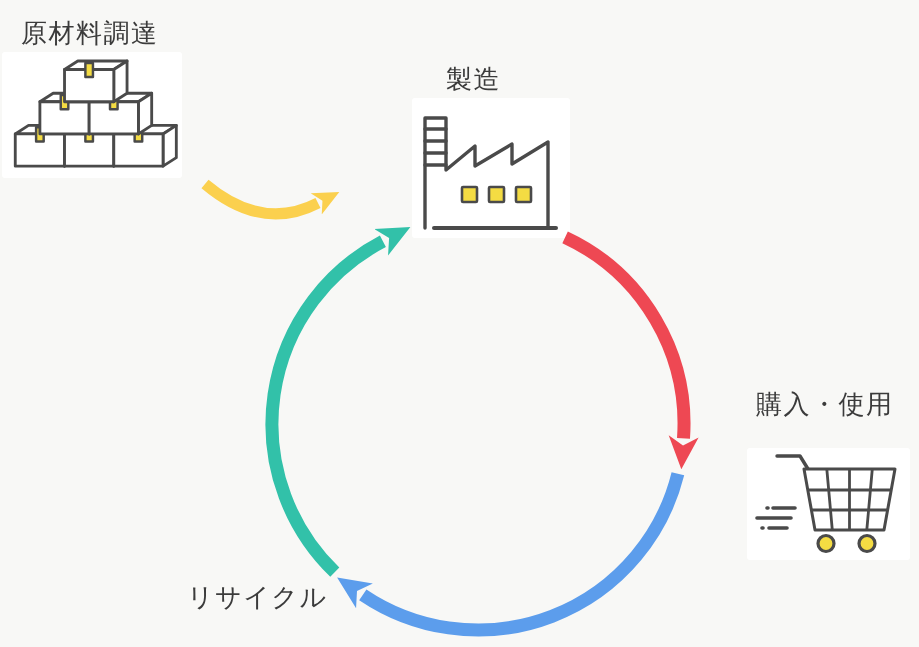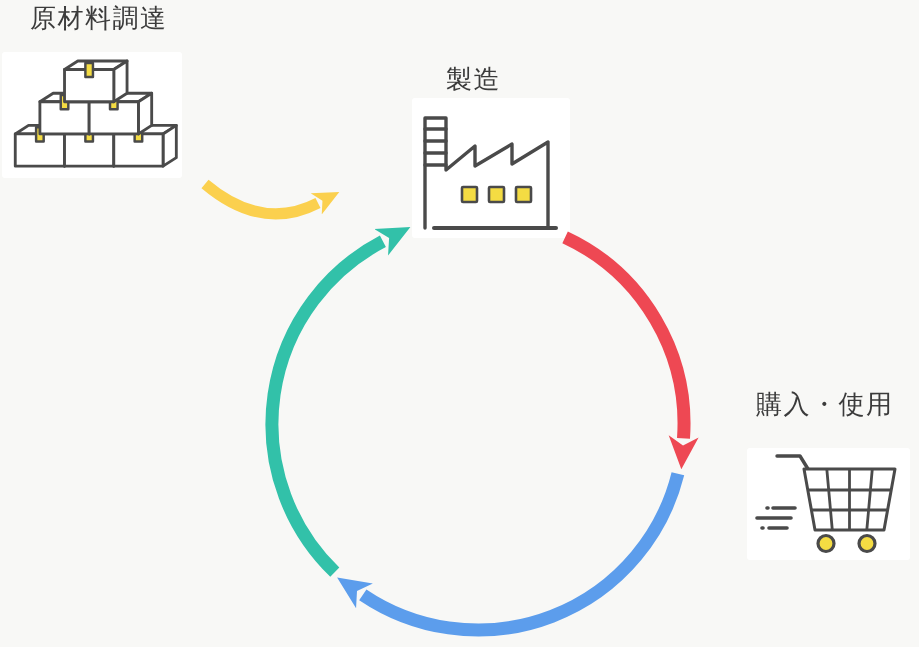--- a/index.html
+++ b/index.html
@@ -37,23 +37,24 @@
   .grid   { fill: none; stroke: var(--outline, #4a4a4a); stroke-width: 2.8; }
   .speed  { fill: none; stroke: var(--outline, #4a4a4a); stroke-width: 3.6; stroke-linecap: round; }
   .arc    { fill: none; stroke-width: 13; }
   .feeder { fill: none; stroke-width: 11; }
 </style>
 </head>
 <body>
 
 <div class="canvas">
 
-  <div class="stage-label" style="left:21px; top:3px;margin-left:9px;">原材料調達</div>
+  <div class="stage-label" style="left:21px; top:18px;">原材料調達</div>
   <div class="stage-label" style="left:446px; top:64px;">製造</div>
   <div class="stage-label" style="left:756px; top:389px;">購入・使用</div>
+  <div class="stage-label" style="left:187px; top:582px;">リサイクル</div>
 
   <div class="card" style="left:2px; top:52px; width:180px; height:126px;">
     <svg class="icon" viewBox="0 0 190 126">
 
       <g>
         <polygon class="owhite" points="14,83 28,74 80,74 66,83"></polygon>
         <polygon class="owhite" points="66,83 80,74 80,108 66,117"></polygon>
         <rect class="owhite" x="14" y="83" width="52" height="34"></rect>
         <rect class="oyellow" x="36" y="76" width="8" height="15"></rect>
       </g>

